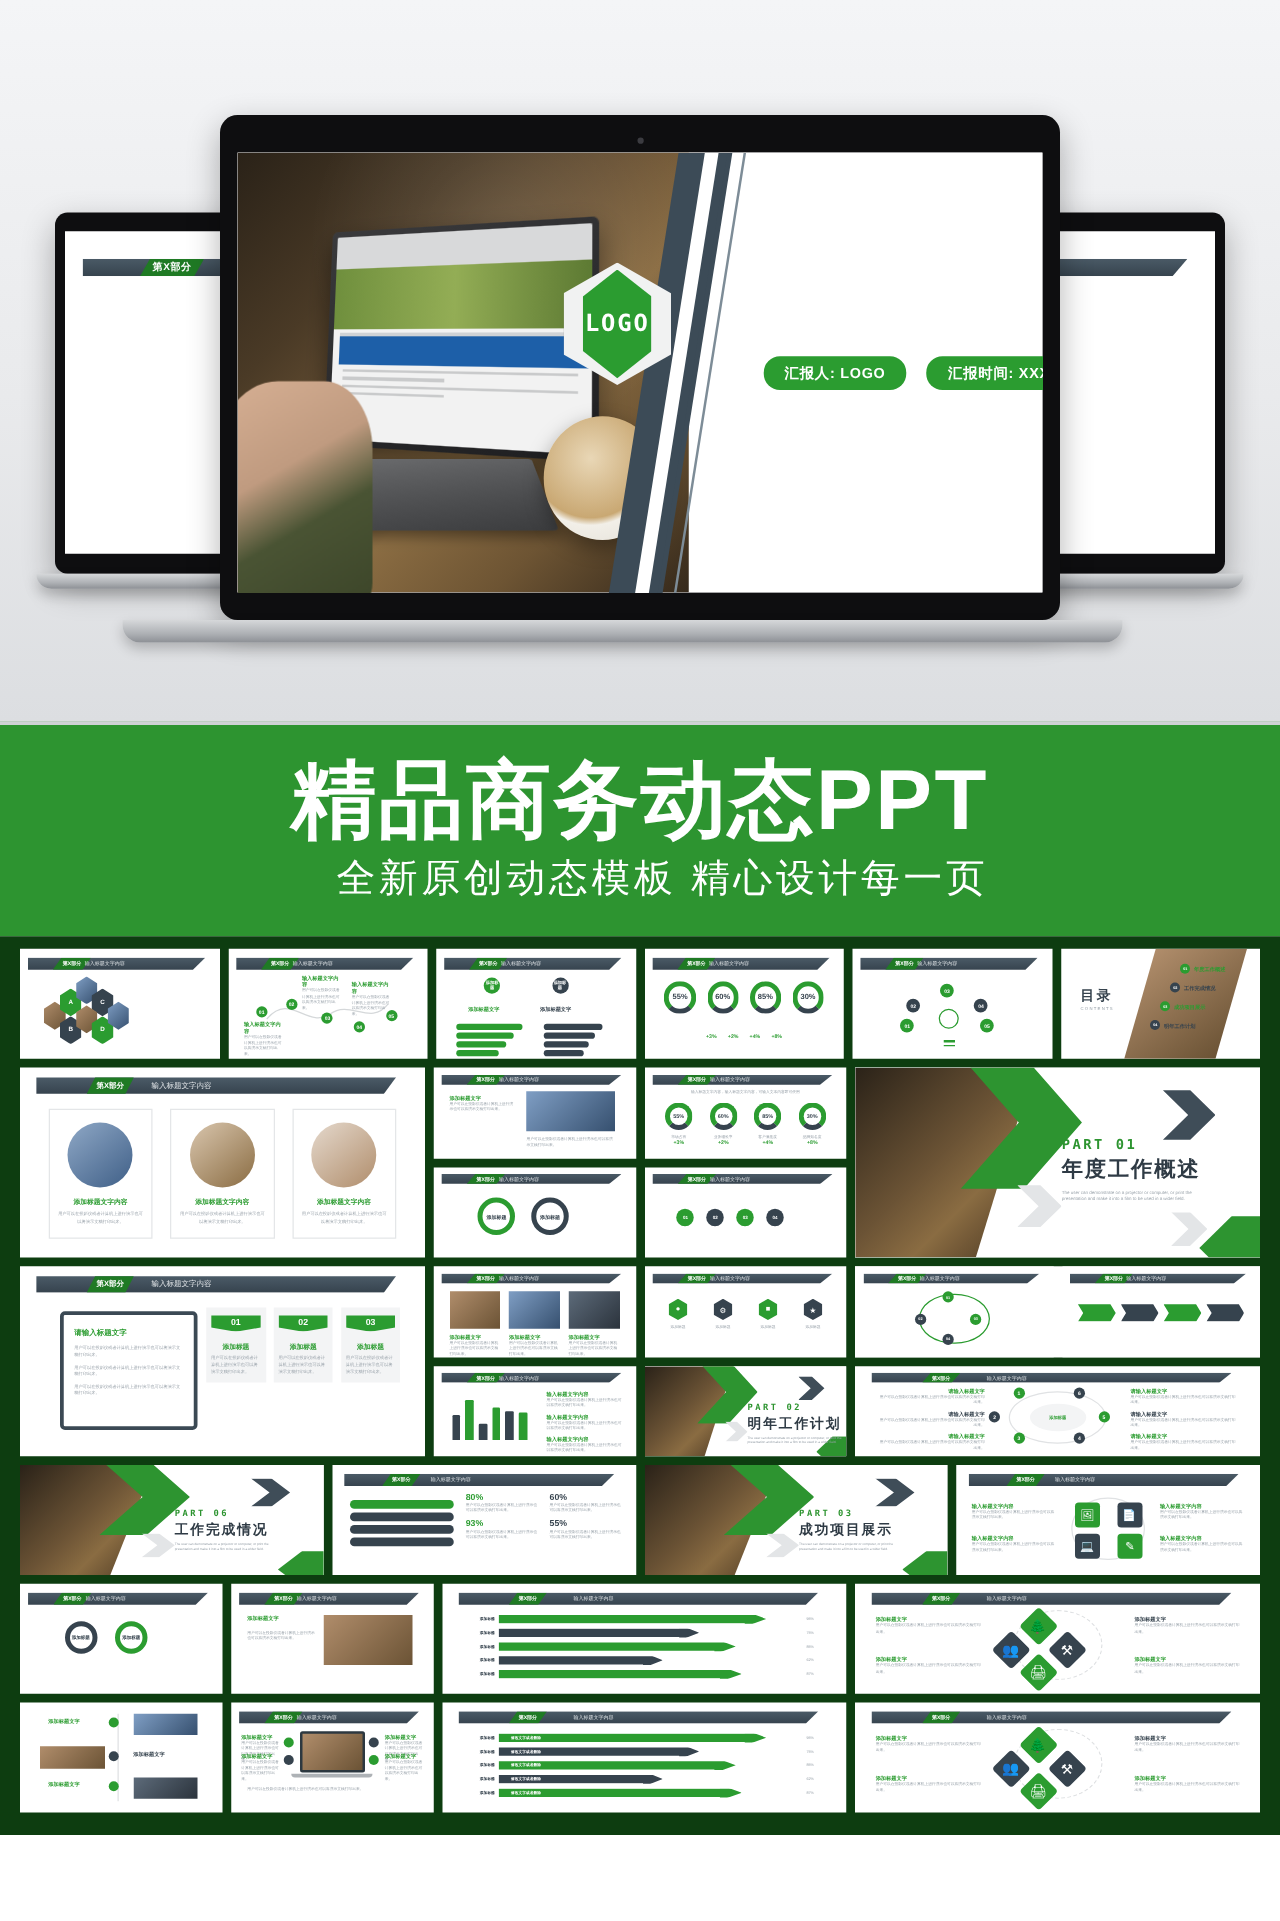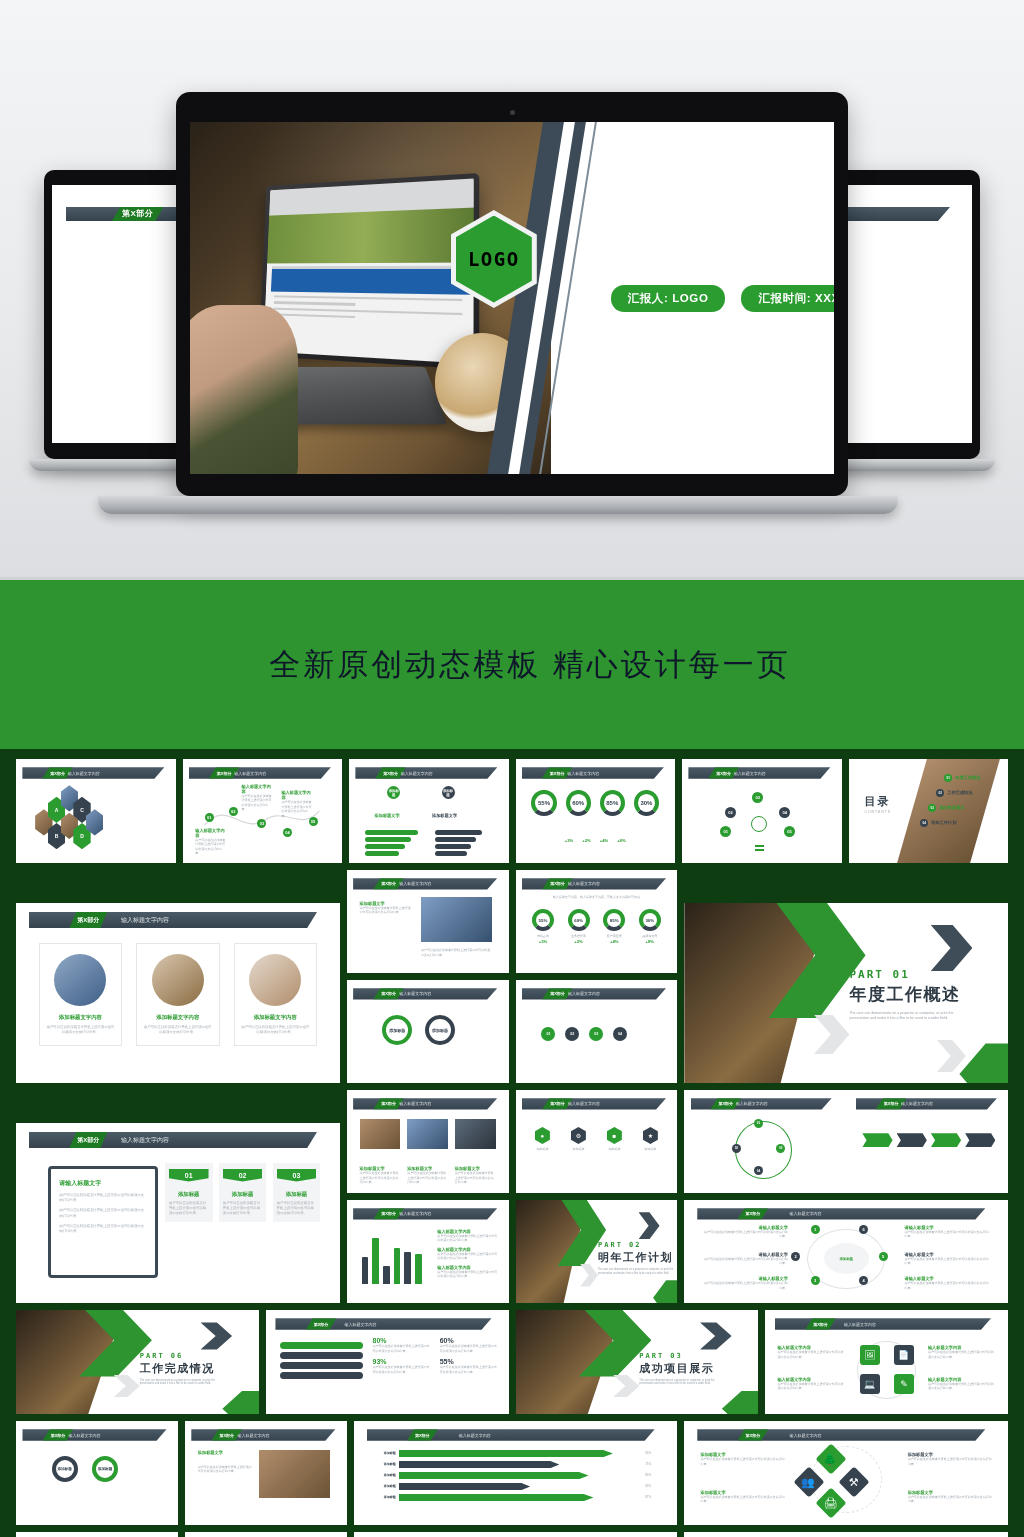--- a/index.html
+++ b/index.html
@@ -124,24 +124,24 @@
   }
 
   .hexlogo {
     position:absolute; left:40.5%; top:25%; width:86px; height:98px; z-index:6;
     background:#f1f2f2;
     clip-path: polygon(50% 0%, 100% 25%, 100% 75%, 50% 100%, 0 75%, 0 25%);
     display:flex; align-items:center; justify-content:center;
     filter:drop-shadow(0 4px 8px rgba(0,0,0,.3));
   }
   .hexlogo .inner {
-    width:76px; height:87px; background:#2b9c30;
+    width:55px; height:87px; background:#2b9c30;
     clip-path: polygon(50% 0%, 100% 25%, 100% 75%, 50% 100%, 0 75%, 0 25%);
     display:flex; align-items:center; justify-content:center;
-    color:#000000; font-weight:bold; font-size:19px; letter-spacing:1.5px;
+    color:#ffffff; font-weight:bold; font-size:19px; letter-spacing:1.5px;
     font-family:"DejaVu Sans Mono", monospace;
   }
 
   .right-pane {
     position:absolute; right:0; top:0; width:44%; height:100%;
     display:flex; flex-direction:column; justify-content:center;
     padding-left:46px; padding-right:18px;
   }
   .year {
     font-size:52px; font-weight:bold; color:#44525e; letter-spacing:2px;
@@ -168,33 +168,33 @@
   .banner {
     width:1024px; height:172px; background:#2d9430;
     display:flex; flex-direction:column; align-items:center; justify-content:center;
     border-top:3px solid #cfd2d5;
   }
   .banner h1 {
     color:#fff; font-size:68px; font-weight:bold; letter-spacing:2px;
     line-height:1; margin-bottom:8px;
   }
   .banner h2 {
-    color:#0f172a; font-size:31px; letter-spacing:3px; font-weight:normal;margin-left:36px;
+    color:#ffffff; font-size:31px; letter-spacing:3px; font-weight:normal;margin-left:36px;
   }
 
   
   .grid-wrap { width:1024px; background:#0d3d10; padding:10px 16px 18px 16px; }
   .grid { display:flex; flex-direction:column; gap:7px; }
   .row { display:flex; gap:7px; }
 
   .th {
     background:#fff; position:relative; overflow:hidden; flex:1;
   }
-  .th.h1 { height:104px; }
-  .th.h2 { height:180px;margin-top:33px; }
+  .th.h1 { height:88px; }
+  .th.h2 { height:152px; }
 
   .hdr {
     position:absolute; top:8%; left:4%; right:7%; height:11%;
     background:linear-gradient(180deg,#4b5b67,#36434e);
     clip-path: polygon(0 0, 100% 0, calc(100% - 10px) 100%, 0 100%);
   }
   .hdr .tag {
     position:absolute; left:14%; top:0; bottom:0; padding:0 8px;
     background:#1f7a24; color:#fff; font-weight:bold;
     display:flex; align-items:center;
@@ -373,20 +373,21 @@
           </div>
 
         </div>
       </div>
     </div>
     <div class="base"></div>
   </div>
 </div>
 
 <div class="banner">
+  <h1>精品商务动态PPT</h1>
   <h2>全新原创动态模板  精心设计每一页</h2>
 </div>
 
 <div class="grid-wrap">
 <div class="grid">
 
   <div class="row">
 
     <div class="th h1">
       <div class="hdr">

